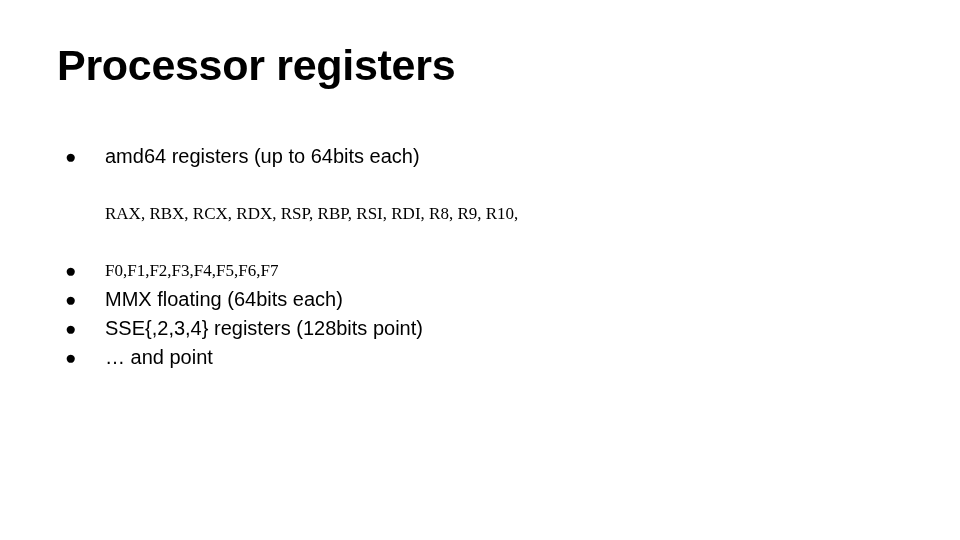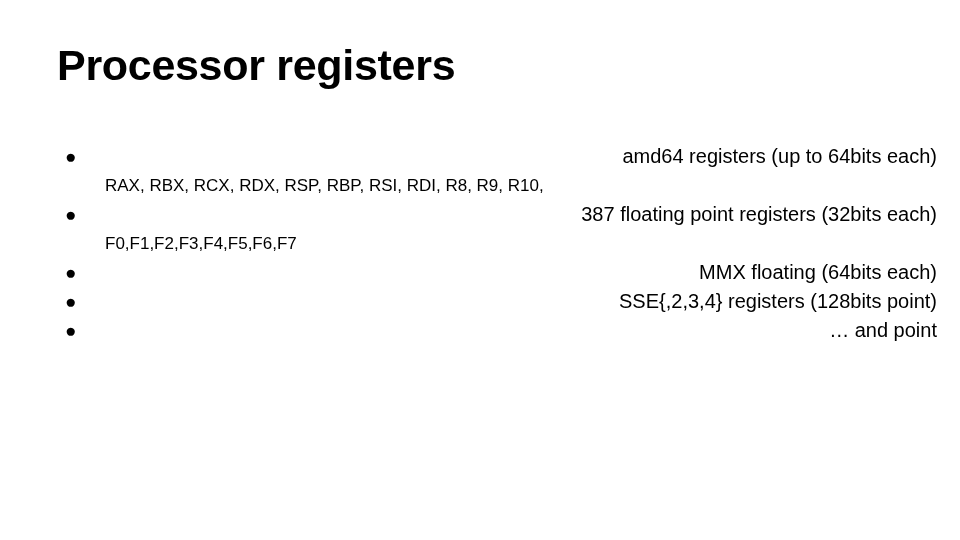--- a/index.html
+++ b/index.html
@@ -56,50 +56,49 @@
     color: #000000;
     text-align: left;
   }
   .bullet-text {
     display: block;
     font-family: "Liberation Sans", sans-serif;
     font-size: 20px;
     line-height: 29px;
     color: #000000;
     white-space: nowrap;
-    text-align: right;
   }
   .code-line {
     display: block;
-    font-family: Liberation Sans, sans-serif;
+    font-family: Liberation Serif, serif;
     font-size: 17px;
     line-height: 29px;
     color: #000000;
     white-space: pre;
     letter-spacing: 0px;
+    margin-top: 28px;
   }
 </style>
 </head>
 <body>
 
 <div class="slide">
 
   <div class="slide-title">Processor registers</div>
 
   <ul class="body-list">
 
     <li class="bullet-item">
       <span class="bullet-dot">●</span>
       <span class="bullet-text">amd64 registers (up to 64bits each)</span>
       <span class="code-line">RAX, RBX, RCX, RDX, RSP, RBP, RSI, RDI, R8, R9, R10,</span>
     </li>
 
     <li class="bullet-item">
       <span class="bullet-dot">●</span>
-      <span class="bullet-text">387 floating point registers (32bits each)</span>
       <span class="code-line">F0,F1,F2,F3,F4,F5,F6,F7</span>
     </li>
 
     <li class="bullet-item">
       <span class="bullet-dot">●</span>
       <span class="bullet-text">MMX floating (64bits each)</span>
     </li>
 
     <li class="bullet-item">
       <span class="bullet-dot">●</span>

